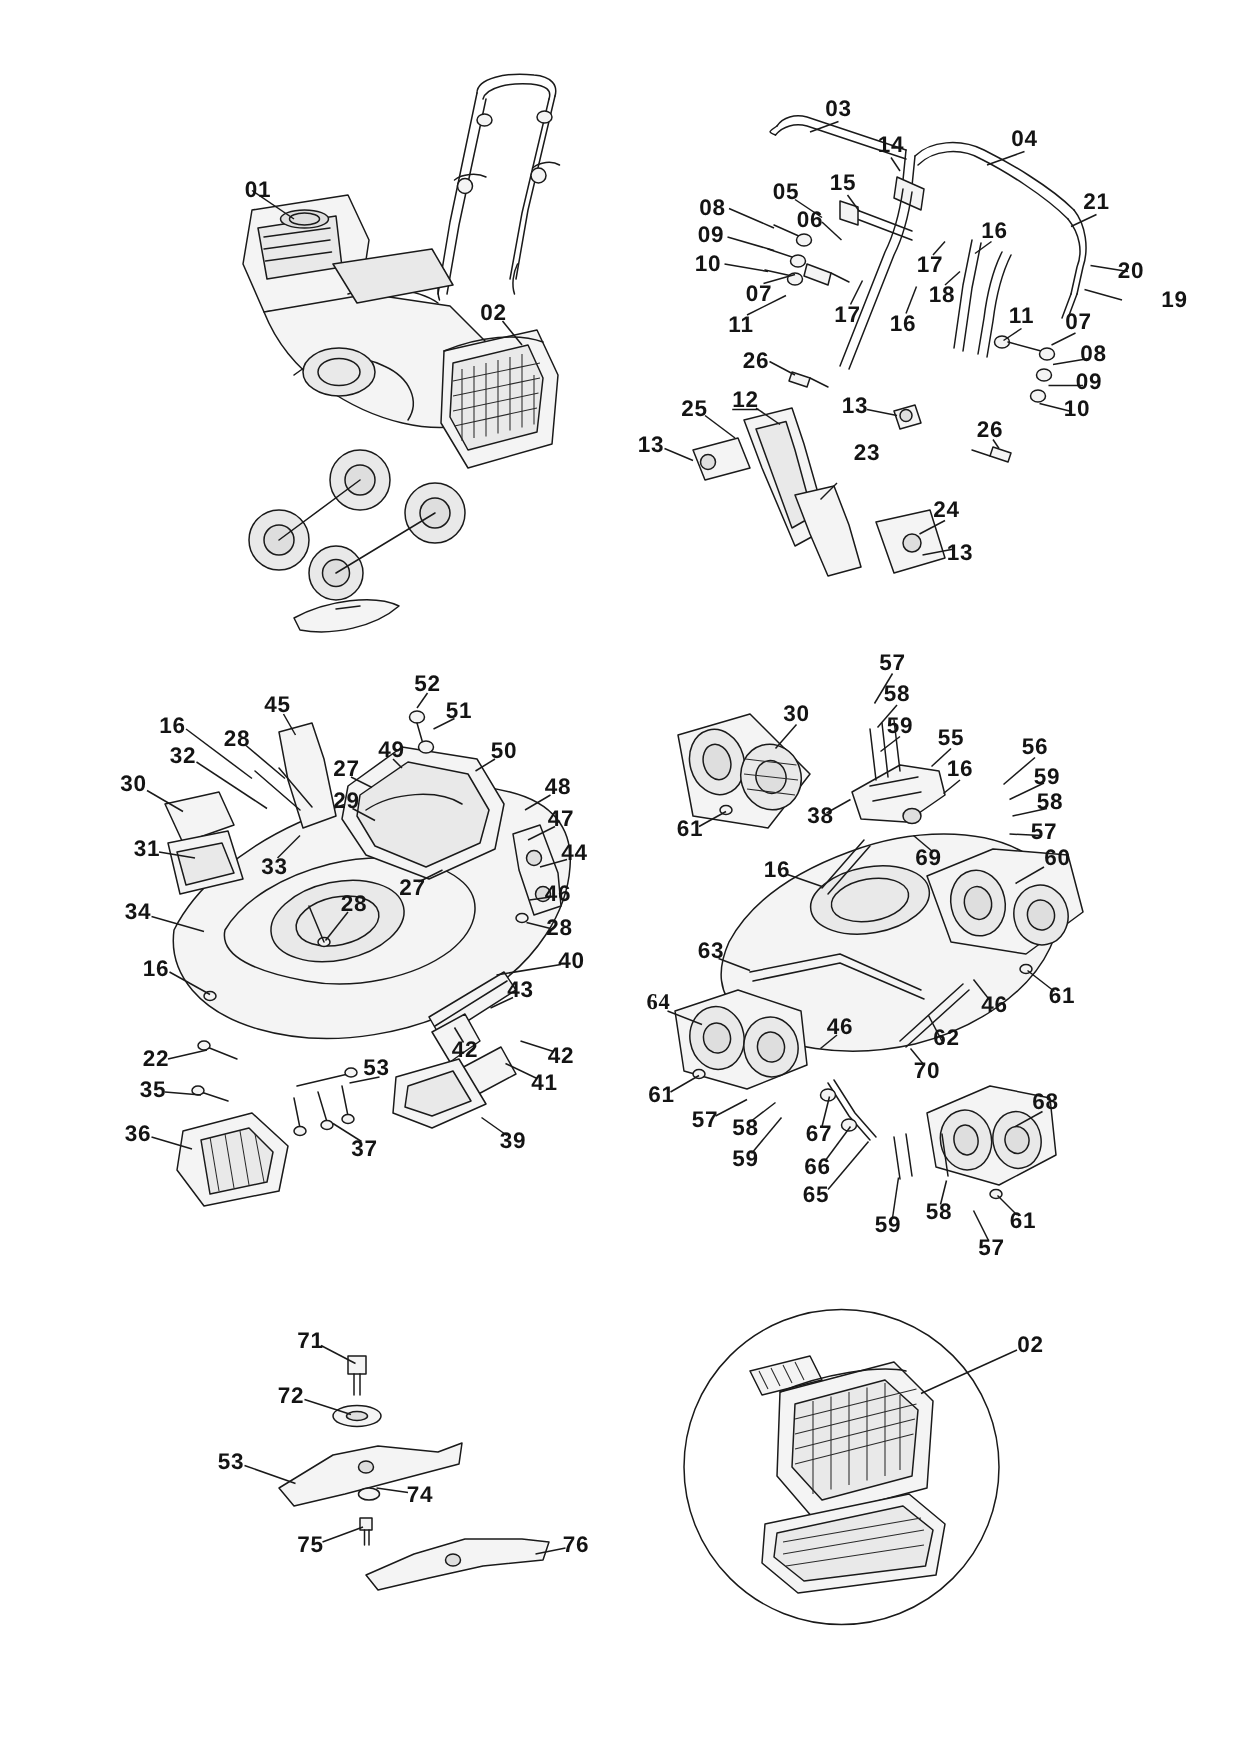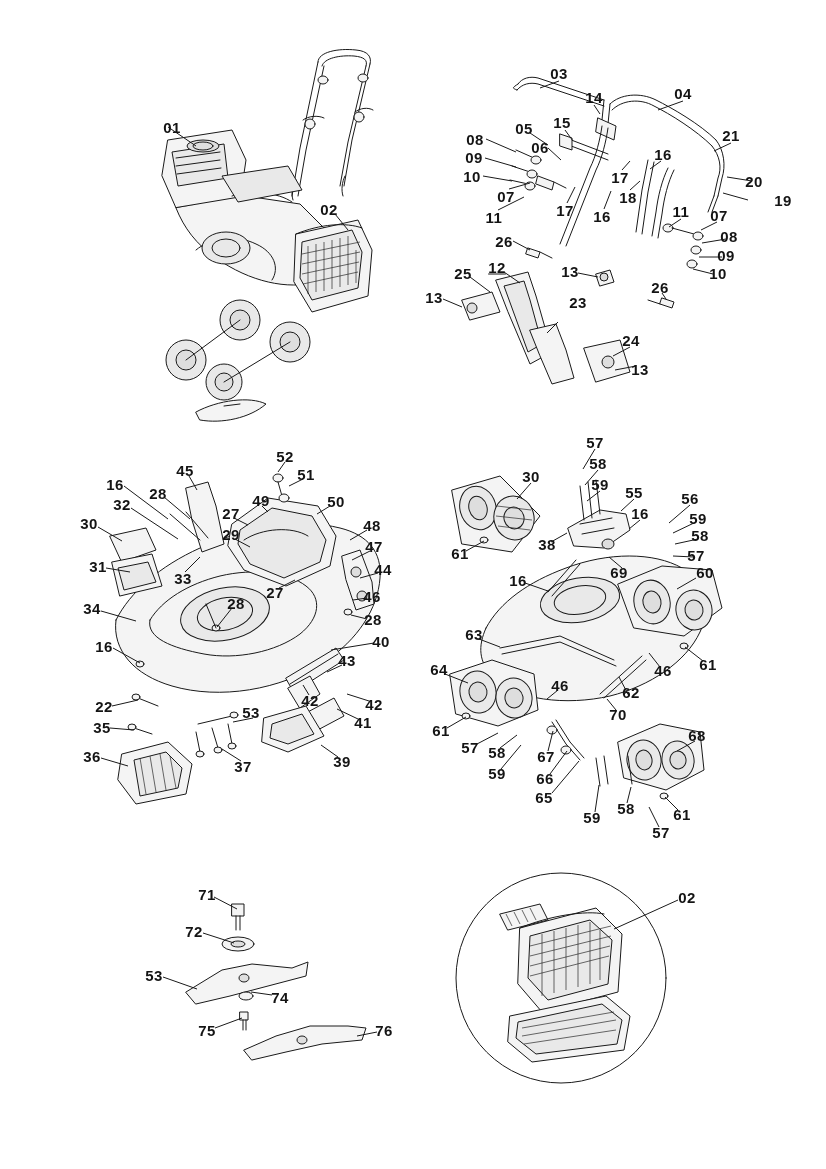--- a/index.html
+++ b/index.html
@@ -502,21 +502,21 @@
       <div class="callout" style="left: 700px; top: 535px;">58</div>
       <div class="callout" style="left: 547px; top: 544px;">38</div>
       <div class="callout" style="left: 696px; top: 555px;">57</div>
       <div class="callout" style="left: 460px; top: 553px;">61</div>
       <div class="callout" style="left: 619px; top: 572px;">69</div>
       <div class="callout" style="left: 705px; top: 572px;">60</div>
       <div class="callout" style="left: 518px; top: 580px;">16</div>
       <div class="callout" style="left: 474px; top: 634px;">63</div>
       <div class="callout" style="left: 663px; top: 670px;">46</div>
       <div class="callout" style="left: 708px; top: 664px;">61</div>
-      <div class="callout" style="left: 439px; top: 669px;">64</div>
+      <div class="callout" style="left: 439px; top: 669px; font-family: Liberation Serif, serif;">64</div>
       <div class="callout" style="left: 560px; top: 685px;">46</div>
       <div class="callout" style="left: 631px; top: 692px;">62</div>
       <div class="callout" style="left: 618px; top: 714px;">70</div>
       <div class="callout" style="left: 697px; top: 735px;">68</div>
       <div class="callout" style="left: 441px; top: 730px;">61</div>
       <div class="callout" style="left: 470px; top: 747px;">57</div>
       <div class="callout" style="left: 497px; top: 752px;">58</div>
       <div class="callout" style="left: 546px; top: 756px;">67</div>
       <div class="callout" style="left: 497px; top: 773px;">59</div>
       <div class="callout" style="left: 545px; top: 778px;">66</div>

